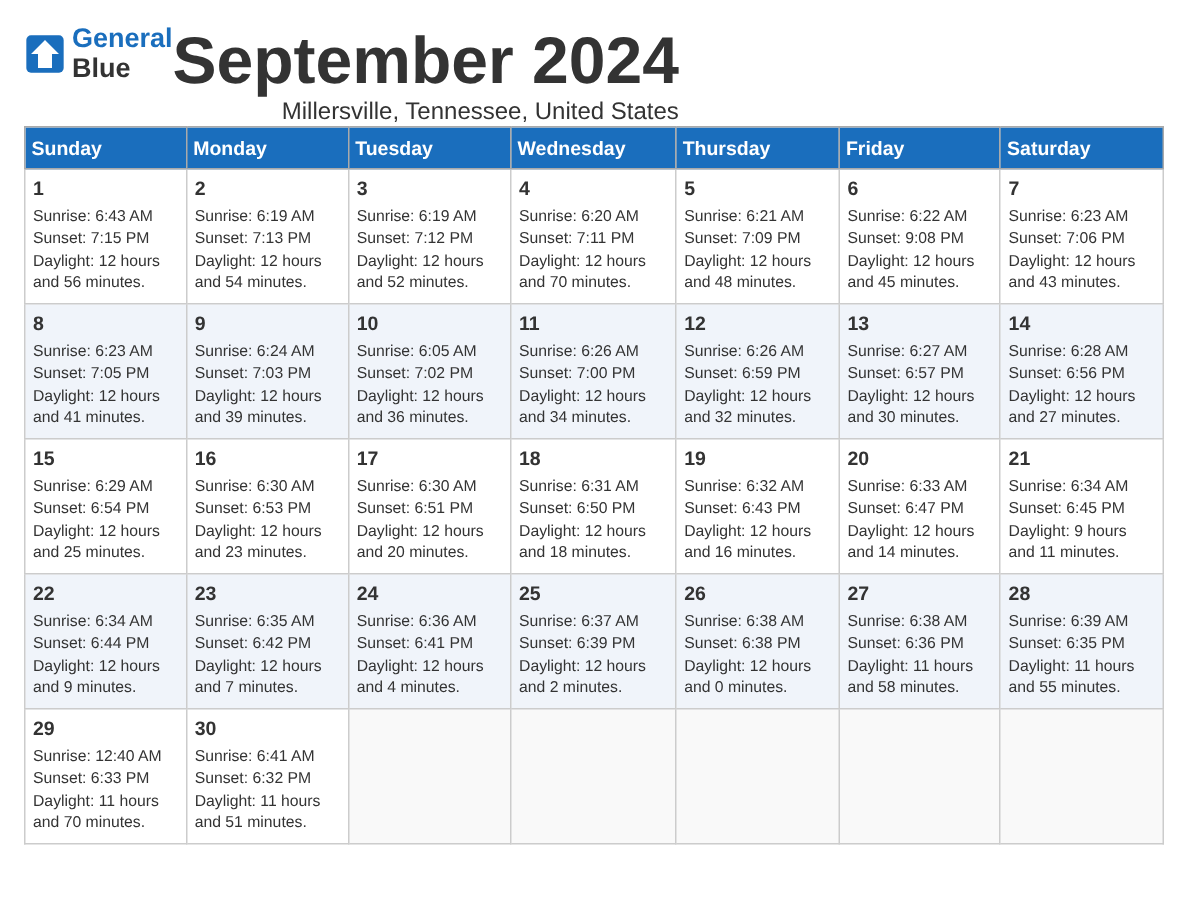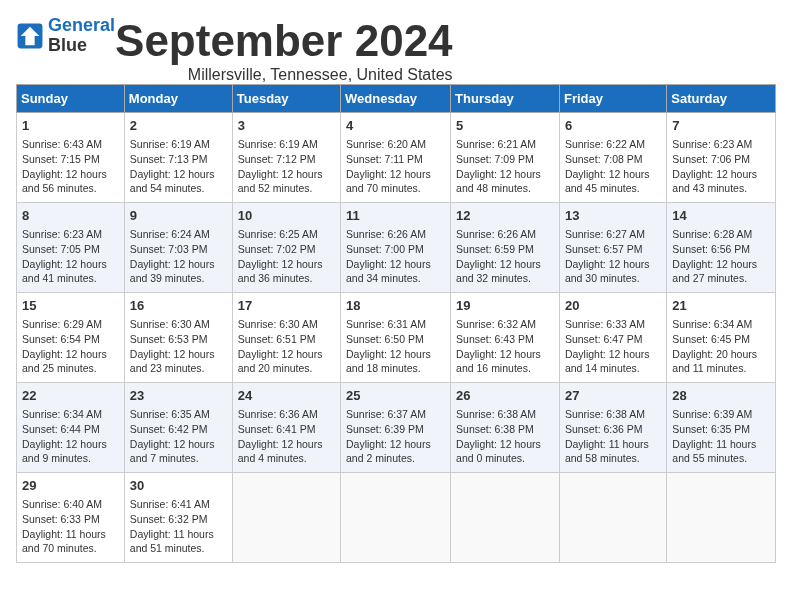--- a/index.html
+++ b/index.html
@@ -147,21 +147,21 @@
         </td>
         <td>
           <div class="day-number">5</div>
           <div>Sunrise: 6:21 AM</div>
           <div>Sunset: 7:09 PM</div>
           <div>Daylight: 12 hours and 48 minutes.</div>
         </td>
         <td>
           <div class="day-number">6</div>
           <div>Sunrise: 6:22 AM</div>
-          <div>Sunset: 7:08 PM</div>
+          <div>Sunset: 9:08 PM</div>
           <div>Daylight: 12 hours and 45 minutes.</div>
         </td>
         <td>
           <div class="day-number">7</div>
           <div>Sunrise: 6:23 AM</div>
           <div>Sunset: 7:06 PM</div>
           <div>Daylight: 12 hours and 43 minutes.</div>
         </td>
       </tr>
       <tr>
@@ -172,21 +172,21 @@
           <div>Daylight: 12 hours and 41 minutes.</div>
         </td>
         <td>
           <div class="day-number">9</div>
           <div>Sunrise: 6:24 AM</div>
           <div>Sunset: 7:03 PM</div>
           <div>Daylight: 12 hours and 39 minutes.</div>
         </td>
         <td>
           <div class="day-number">10</div>
-          <div>Sunrise: 6:25 AM</div>
+          <div>Sunrise: 6:05 AM</div>
           <div>Sunset: 7:02 PM</div>
           <div>Daylight: 12 hours and 36 minutes.</div>
         </td>
         <td>
           <div class="day-number">11</div>
           <div>Sunrise: 6:26 AM</div>
           <div>Sunset: 7:00 PM</div>
           <div>Daylight: 12 hours and 34 minutes.</div>
         </td>
         <td>
@@ -242,21 +242,21 @@
         <td>
           <div class="day-number">20</div>
           <div>Sunrise: 6:33 AM</div>
           <div>Sunset: 6:47 PM</div>
           <div>Daylight: 12 hours and 14 minutes.</div>
         </td>
         <td>
           <div class="day-number">21</div>
           <div>Sunrise: 6:34 AM</div>
           <div>Sunset: 6:45 PM</div>
-          <div>Daylight: 20 hours and 11 minutes.</div>
+          <div>Daylight: 9 hours and 11 minutes.</div>
         </td>
       </tr>
       <tr>
         <td>
           <div class="day-number">22</div>
           <div>Sunrise: 6:34 AM</div>
           <div>Sunset: 6:44 PM</div>
           <div>Daylight: 12 hours and 9 minutes.</div>
         </td>
         <td>
@@ -292,21 +292,21 @@
         <td>
           <div class="day-number">28</div>
           <div>Sunrise: 6:39 AM</div>
           <div>Sunset: 6:35 PM</div>
           <div>Daylight: 11 hours and 55 minutes.</div>
         </td>
       </tr>
       <tr>
         <td>
           <div class="day-number">29</div>
-          <div>Sunrise: 6:40 AM</div>
+          <div>Sunrise: 12:40 AM</div>
           <div>Sunset: 6:33 PM</div>
           <div>Daylight: 11 hours and 70 minutes.</div>
         </td>
         <td>
           <div class="day-number">30</div>
           <div>Sunrise: 6:41 AM</div>
           <div>Sunset: 6:32 PM</div>
           <div>Daylight: 11 hours and 51 minutes.</div>
         </td>
         <td class="empty-cell"></td>

